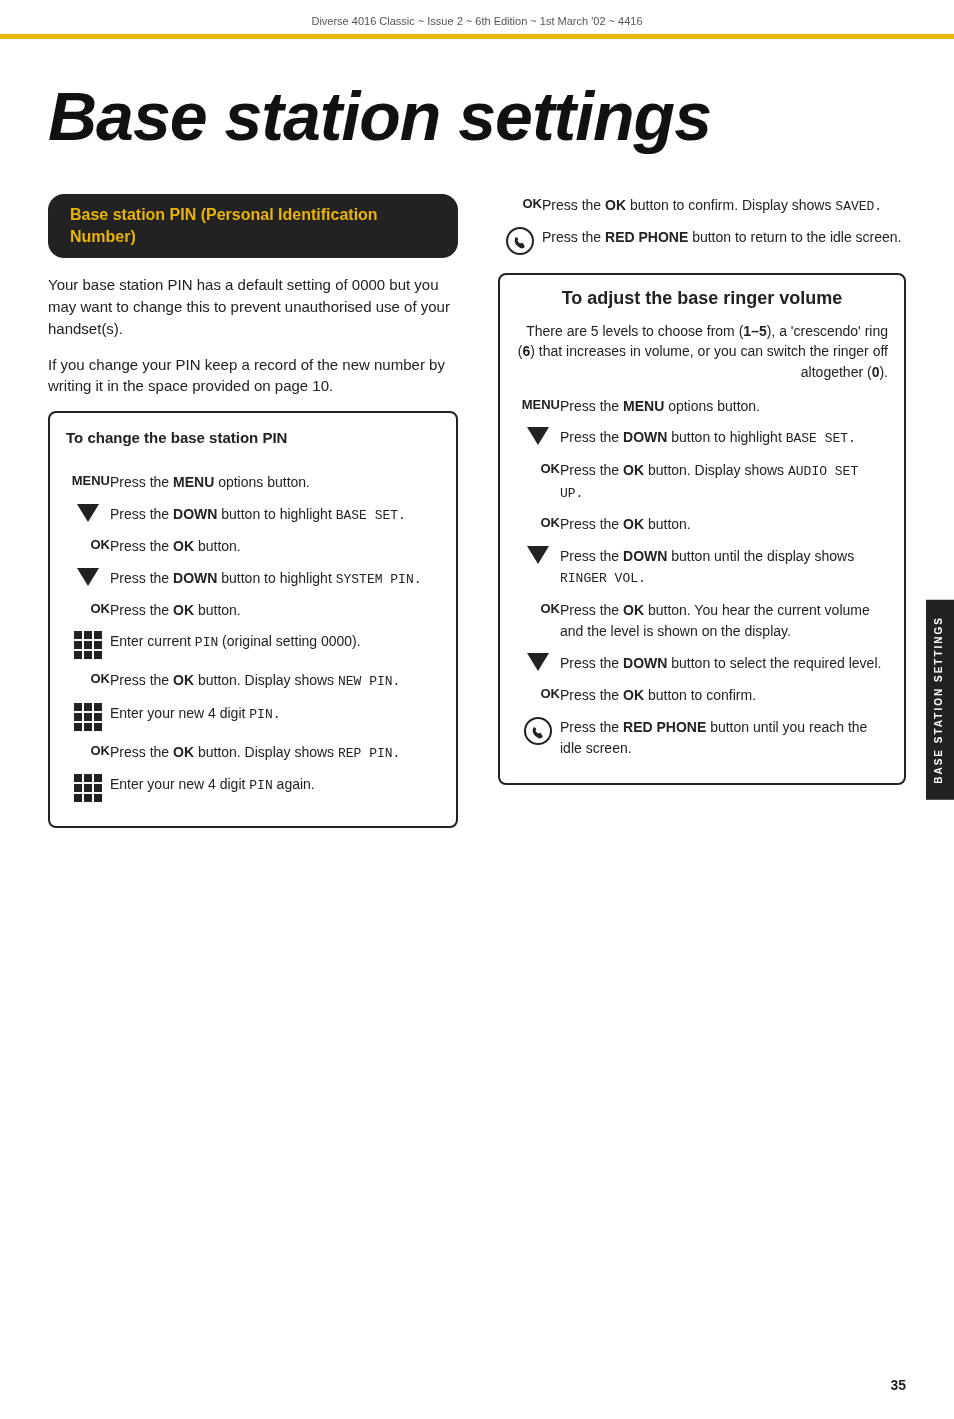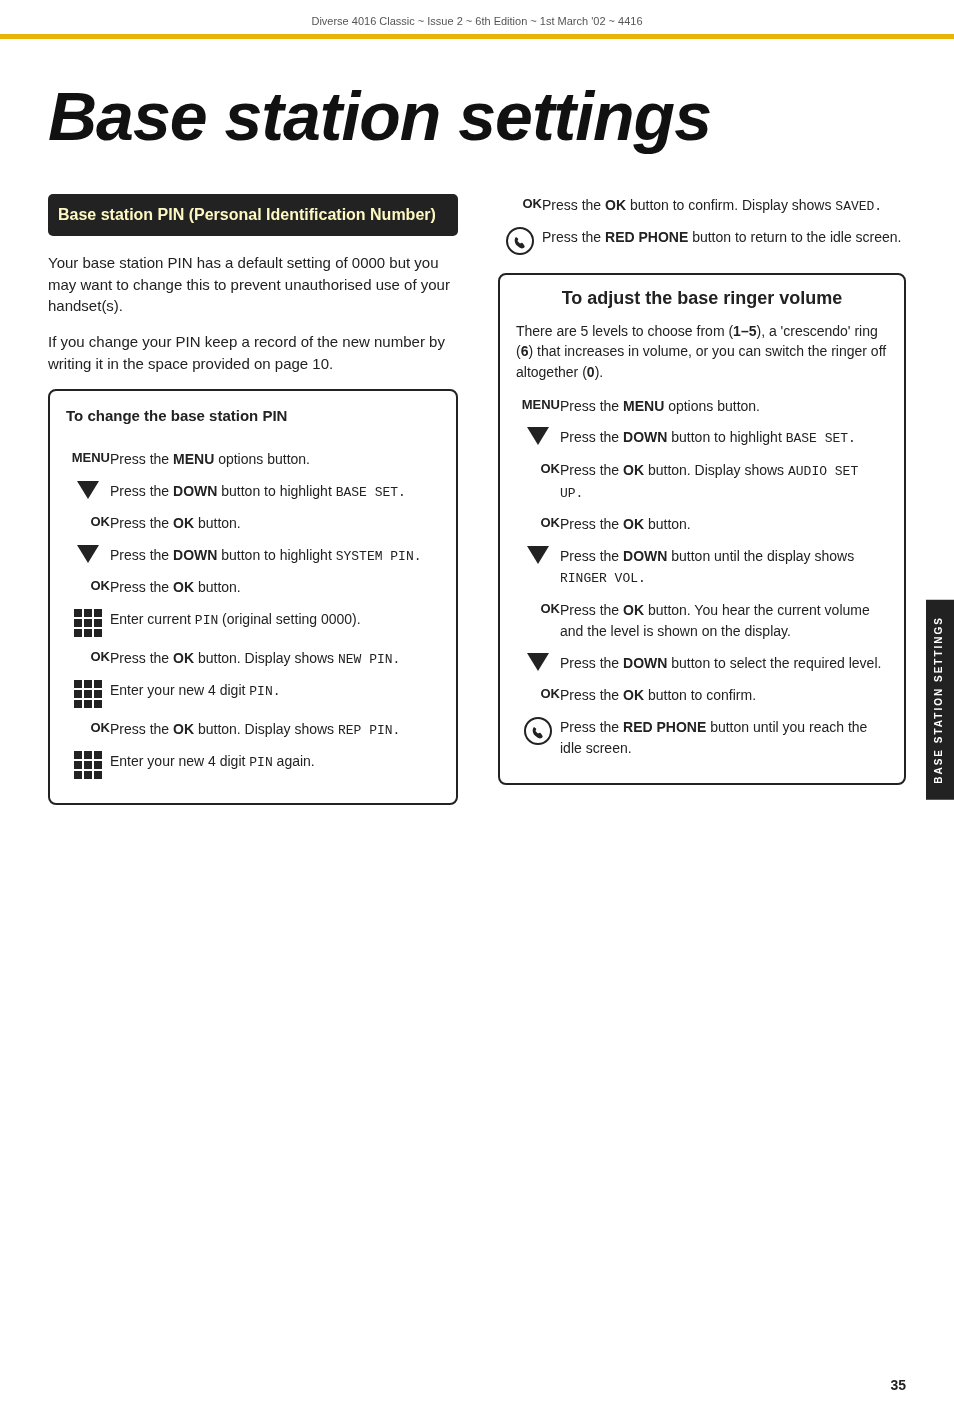--- a/index.html
+++ b/index.html
@@ -47,23 +47,23 @@
 
     
     .right-col {
       flex: 1;
       padding-left: 20px;
       border-left: none;
     }
 
     .pin-header {
       background: #222;
-      color: #fef9c3;
-      border-radius: 5px;
-      padding: 10px 10px;
+      color: #eab308;
+      border-radius: 16px;
+      padding: 10px 22px;
       font-weight: bold;
       font-size: 16px;
       margin-bottom: 16px;
       line-height: 1.4;
     }
 
     .intro-text {
       margin-bottom: 14px;
       font-size: 15px;
     }
@@ -149,20 +149,21 @@
       text-align: center;
       font-weight: bold;
       font-size: 18px;
       margin-bottom: 10px;
     }
 
     .ringer-intro {
       font-size: 14px;
       margin-bottom: 12px;
       line-height: 1.45;
+      text-align: right;
     }
 
     
     .right-top {
       margin-bottom: 18px;
     }
 
     
     .side-tab {
       position: absolute;

